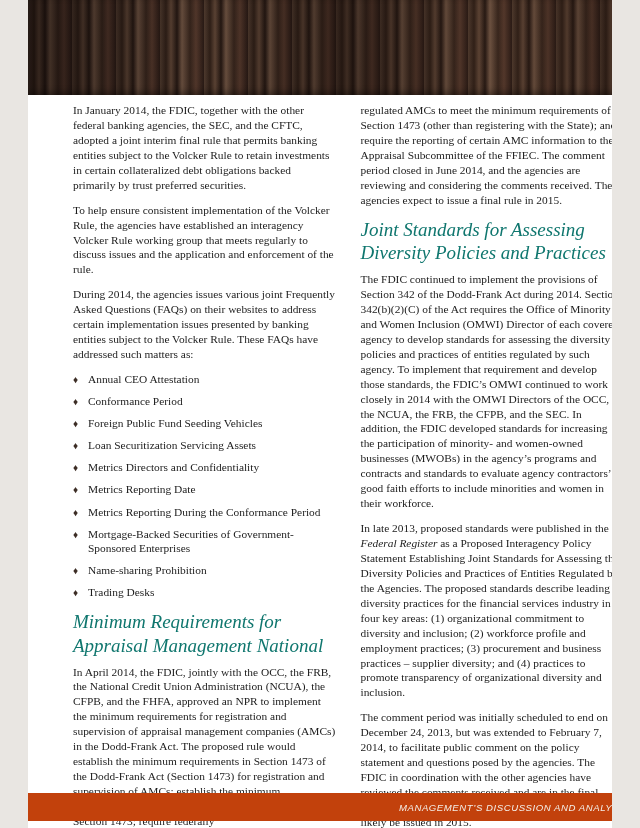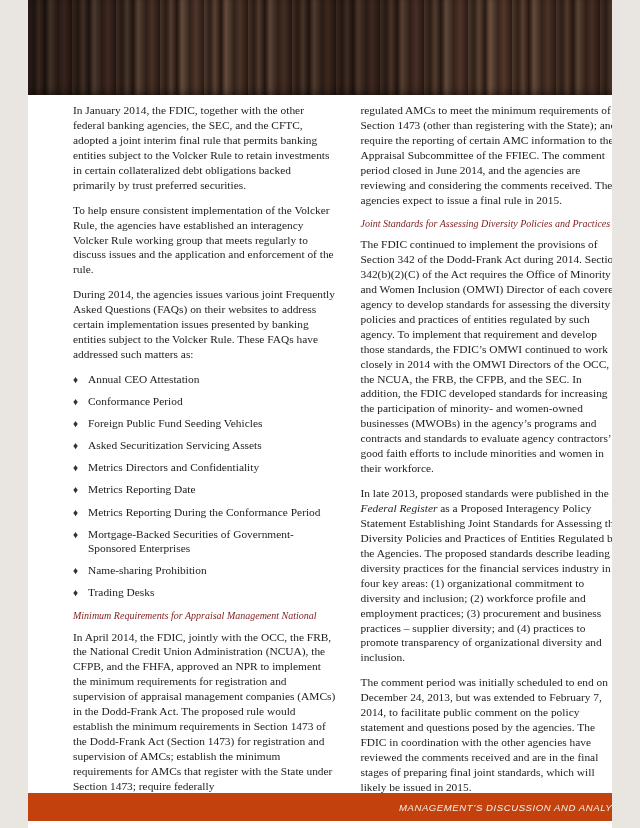--- a/index.html
+++ b/index.html
@@ -30,22 +30,22 @@
     box-shadow: inset 0 -3px 6px rgba(0,0,0,0.35);
   }
   
   .content{
     position:absolute;top:103px;left:45px;width:550px;
     display:flex;gap:25px;
   }
   .col{width:268px;font-size:11.4px;line-height:1.31;text-align:left;}
   .col p{margin:0 0 10px 0;}
   h2.section-heading{
-    font-size:10px;font-style:italic;font-weight:normal;
-    color:#7f1d1d;margin:3px 0 7px 0;line-height:1.25;
+    font-size:19px;font-style:italic;font-weight:normal;
+    color:#0f766e;margin:3px 0 7px 0;line-height:1.25;
   }
   ul.diamond-list{list-style:none;margin:2px 0 10px 0;padding:0;}
   ul.diamond-list li{
     position:relative;padding-left:15px;margin:0 0 7.5px 0;line-height:1.28;
   }
   ul.diamond-list .diamond{
     position:absolute;left:0;top:0;
     color:#3d2e26;font-size:10px;line-height:1.5;
   }
   
@@ -85,21 +85,21 @@
         <li>
           <span class="diamond">♦</span>
           <span>Conformance Period</span>
         </li>
         <li>
           <span class="diamond">♦</span>
           <span>Foreign Public Fund Seeding Vehicles</span>
         </li>
         <li>
           <span class="diamond">♦</span>
-          <span>Asked Securitization Servicing Assets</span>
+          <span>Loan Securitization Servicing Assets</span>
         </li>
         <li>
           <span class="diamond">♦</span>
           <span>Metrics Directors and Confidentiality</span>
         </li>
         <li>
           <span class="diamond">♦</span>
           <span>Metrics Reporting Date</span>
         </li>
         <li>

